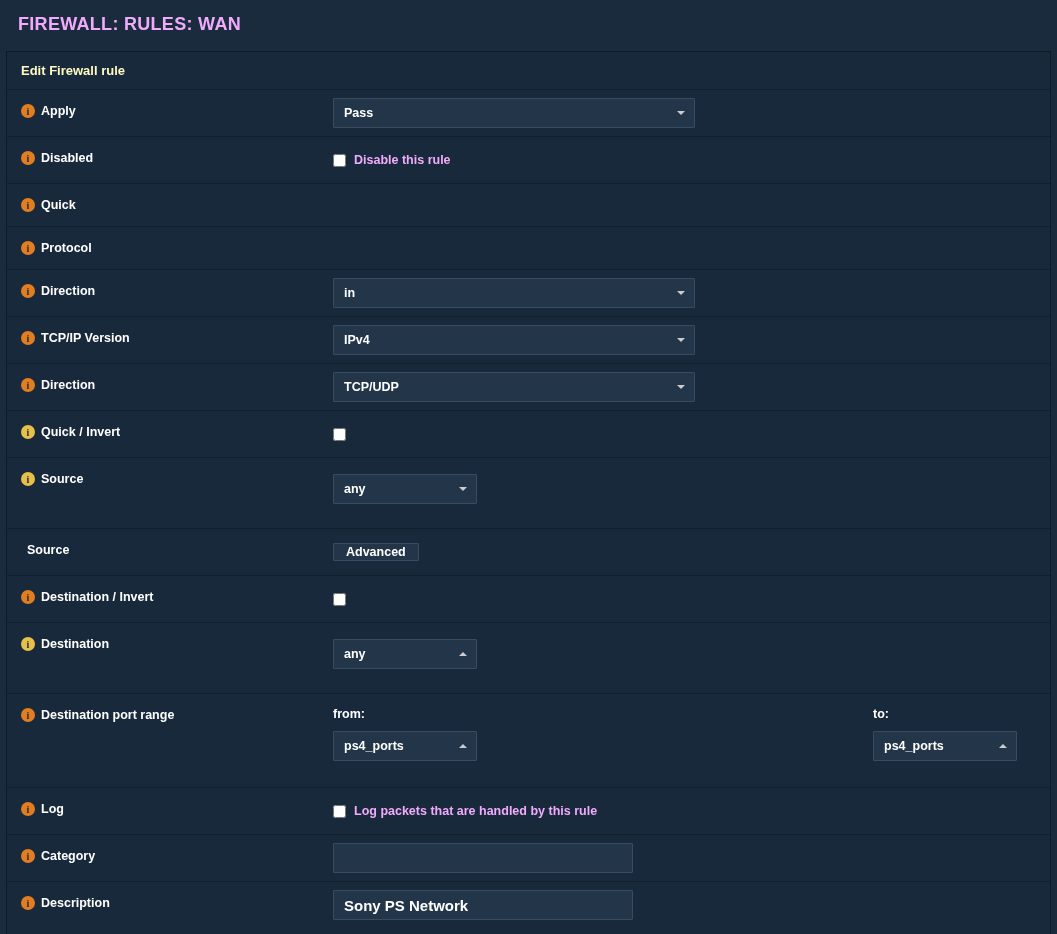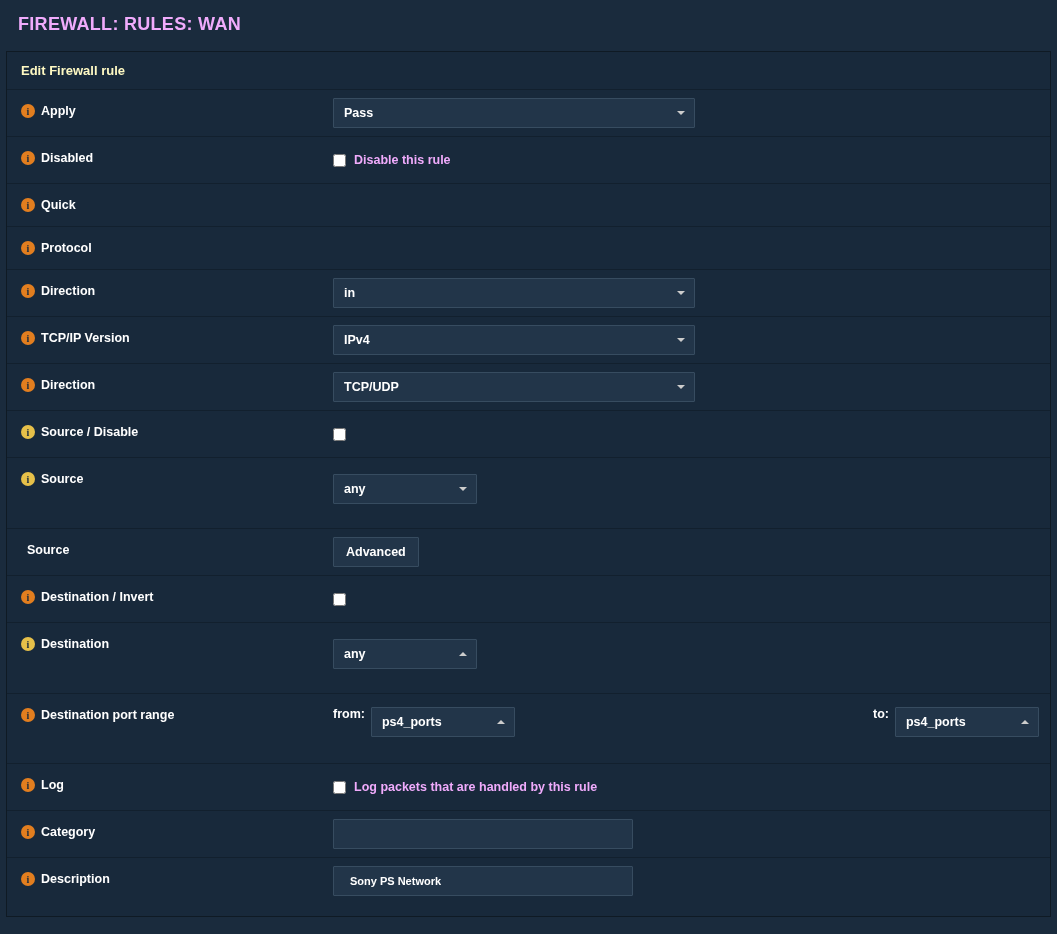--- a/index.html
+++ b/index.html
@@ -105,44 +105,44 @@
   }
   .check-label {
     font-weight: 700;
     color: #f0abfc;
     font-size: 12.5px;
   }
   .btn {
     background: #223549;
     border: 1px solid #374c60;
     color: #fff;
-    height: 30px;
+    height: 18px;
     padding: 0 12px;
     font-size: 12.5px;
     font-weight: 600;
     border-radius: 1px;
     display: inline-flex;
     align-items: center;
     cursor: pointer;
   }
   .text-input {
     background: #223549;
     border: 1px solid #374c60;
     color: #fff;
     height: 30px;
-    padding: 0 16px;
-    font-size: 11px;
+    padding: 0 10px;
+    font-size: 15px;
     font-weight: 600;
     border-radius: 1px;
     width: 300px;
     outline: none;
   }
   .port-block {
     display: inline-flex;
-    flex-direction: row;
+    flex-direction: column;
     gap: 6px;
   }
   .port-row {
     display: flex;
     width: 100%;
     padding-top: 4px;
     padding-bottom: 6px;
   }
   .port-col-left  { width: 540px; }
   .port-col-right { flex: 1; }
@@ -234,21 +234,21 @@
       <div class="select select-wide">
         <span>TCP/UDP</span>
         <span class="caret caret-down"></span>
       </div>
     </div>
   </div>
 
   <div class="row">
     <div class="cell-label">
       <span class="info-icon info-yellow">i</span>
-      <span>Source / Disable</span>
+      <span>Quick / Invert</span>
     </div>
     <div class="cell-control">
       <input type="checkbox" class="checkbox" style="">
     </div>
   </div>
 
   <div class="row">
     <div class="cell-label">
       <span class="info-icon info-yellow">i</span>
       <span>Source</span>

